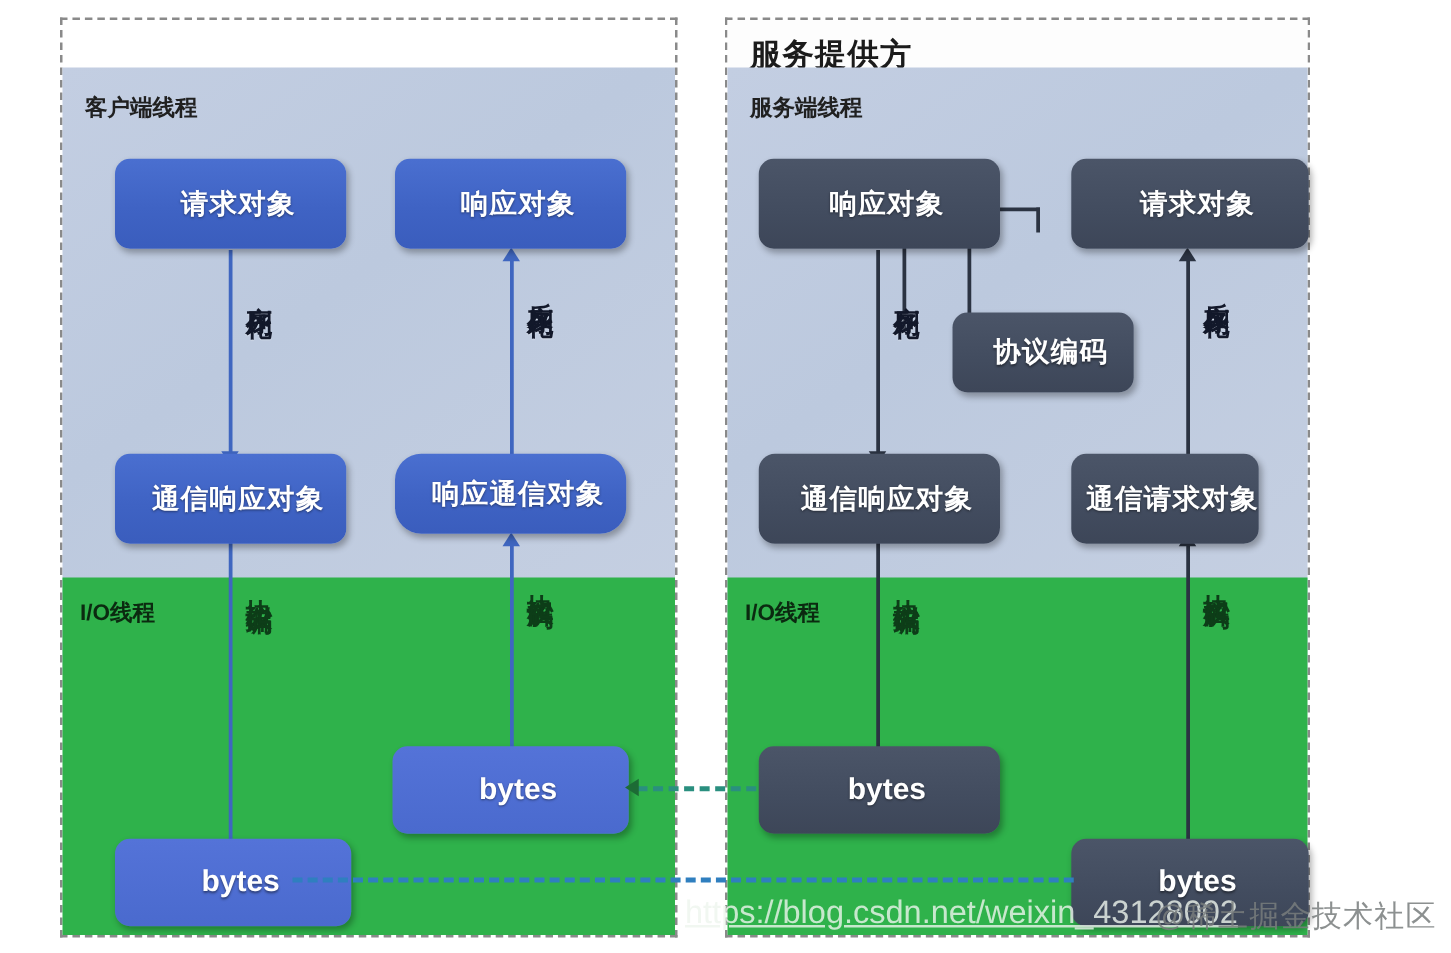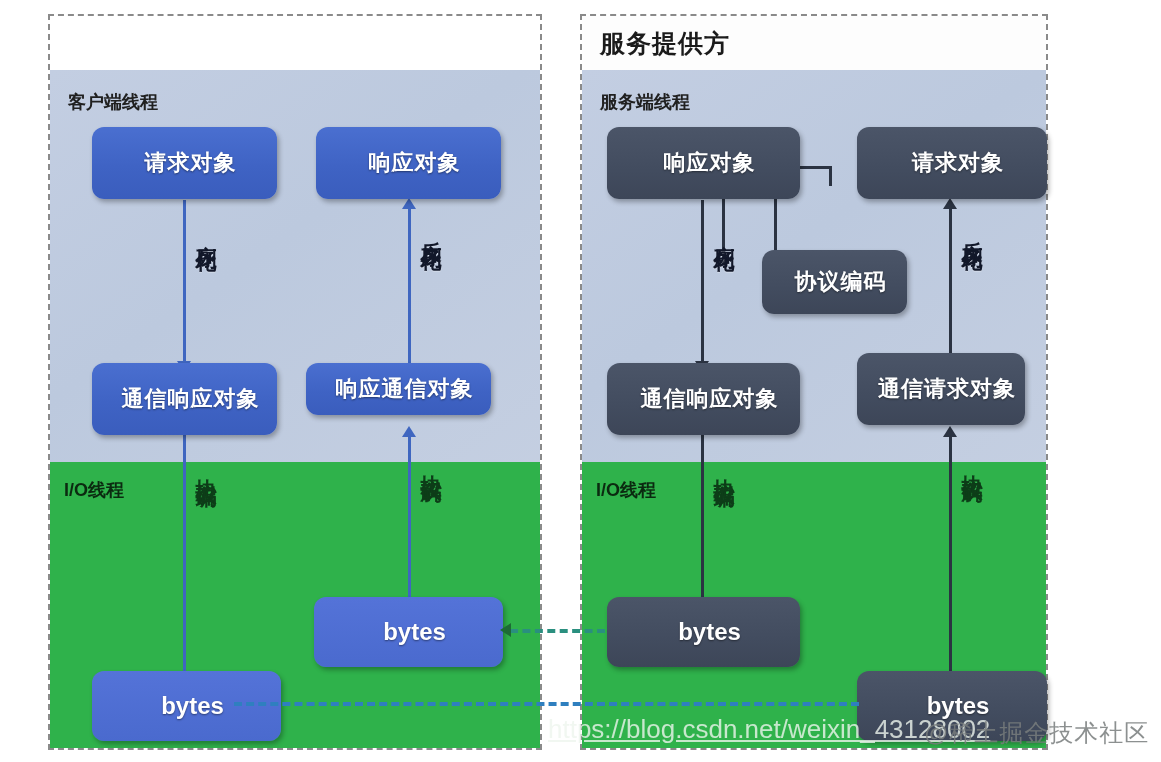--- a/index.html
+++ b/index.html
@@ -11,21 +11,21 @@
   
   .panel{position:absolute;border:2px dashed #8a8a8a;background:#ffffff;box-sizing:border-box;}
   #panel-consumer{left:48px;top:14px;width:494px;height:736px;}
   #panel-provider{left:580px;top:14px;width:468px;height:736px;}
 
   .panel-title{position:absolute;left:0;top:0;right:0;height:54px;
       background:#fdfdfd;display:flex;align-items:center;
       font-size:25px;font-weight:bold;color:#1b1b1b;padding-left:18px;box-sizing:border-box;
       letter-spacing:1px;}
 
-  .zone-blue{position:absolute;left:0;top:54px;right:0;height:484px;
+  .zone-blue{position:absolute;left:0;top:38px;right:0;height:484px;
       background:linear-gradient(145deg,#c3cee2 0%,#bcc9de 40%,#c6d0e2 100%);}
   .zone-green{position:absolute;left:0;top:446px;right:0;bottom:0;
       background:#2db34a;background:#2eb24c;}
   #panel-consumer .zone-green{background:#2fb24b;}
   #panel-provider .zone-green{background:#2fb24b;}
 
   .zone-label{position:absolute;font-size:18px;font-weight:bold;color:#202020;
       white-space:nowrap;}
   .zone-label.io{color:#0b2a10;}
 
@@ -108,21 +108,21 @@
     </div>
 
     <div class="node blue" style="left:266px;top:111px;width:185px;height:72px;">
       <span class="lbl">响应对象</span>
     </div>
 
     <div class="node blue" style="left:42px;top:347px;width:185px;height:72px;">
       <span class="lbl">通信响应对象</span>
     </div>
 
-    <div class="node blue" style="left:256px;top:347px;width:185px;height:52px;">
+    <div class="node blue" style="left:266px;top:347px;width:185px;height:64px;border-radius:21px;">
       <span class="lbl">响应通信对象</span>
     </div>
 
     <div class="node blue2" style="left:264px;top:581px;width:189px;height:70px;">
       <span class="lbl en">bytes</span>
     </div>
 
     <div class="node blue2" style="left:42px;top:655px;width:189px;height:70px;">
       <span class="lbl en">bytes</span>
     </div>
@@ -174,21 +174,21 @@
     </div>
 
     <div class="node dark" style="left:180px;top:234px;width:145px;height:64px;">
       <span class="lbl">协议编码</span>
     </div>
 
     <div class="node dark" style="left:25px;top:347px;width:193px;height:72px;border-radius:13px;">
       <span class="lbl">通信响应对象</span>
     </div>
 
-    <div class="node dark" style="left:275px;top:337px;width:168px;height:72px;">
+    <div class="node dark" style="left:275px;top:347px;width:150px;height:72px;">
       <span class="lbl">通信请求对象</span>
     </div>
 
     <div class="node dark" style="left:25px;top:581px;width:193px;height:70px;">
       <span class="lbl en">bytes</span>
     </div>
 
     <div class="node dark" style="left:275px;top:655px;width:190px;height:70px;">
       <span class="lbl en">bytes</span>
     </div>

